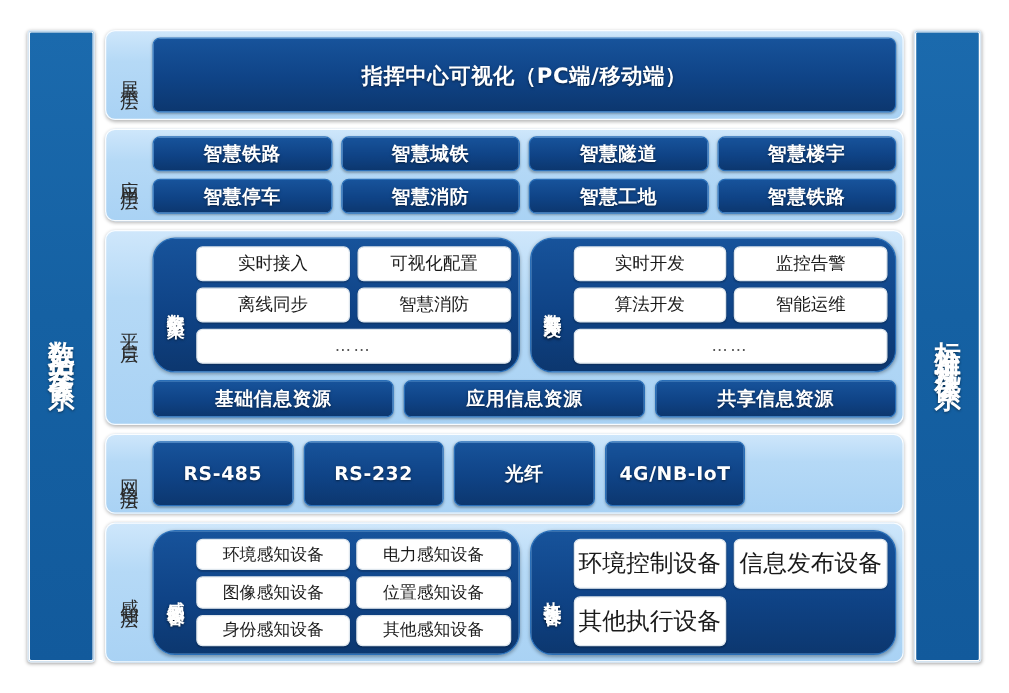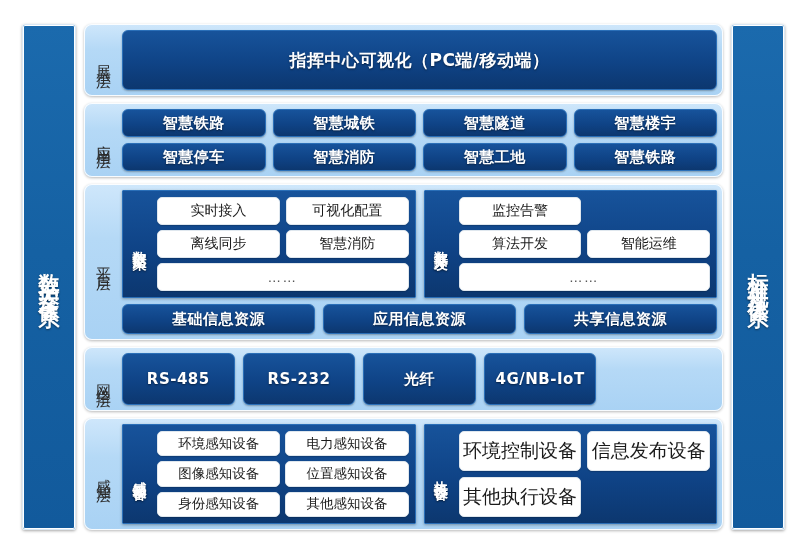--- a/index.html
+++ b/index.html
@@ -155,21 +155,21 @@
   .platform-top {
     display: grid;
     grid-template-columns: 1fr 1fr;
     gap: 8px;
     flex: 1 1 auto;
     min-height: 0;
   }
   .group {
     background: linear-gradient(180deg, #17539b 0%, #0f4386 55%, #0c376f 100%);
     border: 1px solid #2a6fb8;
-    border-radius: 1px;
+    border-radius: 18px;
     box-shadow: 0 1px 3px rgba(0,0,0,.32);
     display: flex;
     flex-direction: row;
     align-items: stretch;
     padding: 6px;
     gap: 6px;
     box-sizing: border-box;
     min-width: 0;
   }
   .group-label {
@@ -323,20 +323,21 @@
               </div>
             </div>
           </div>
 
           <div class="group">
             <div class="group-label">
               <span>数据开发</span>
             </div>
             <div class="group-grid">
               <div class="g-row2">
+                <div class="pill">实时开发</div>
                 <div class="pill">监控告警</div>
               </div>
               <div class="g-row2">
                 <div class="pill">算法开发</div>
                 <div class="pill">智能运维</div>
               </div>
               <div class="g-row1">
                 <div class="pill ellipsis">……</div>
               </div>
             </div>

